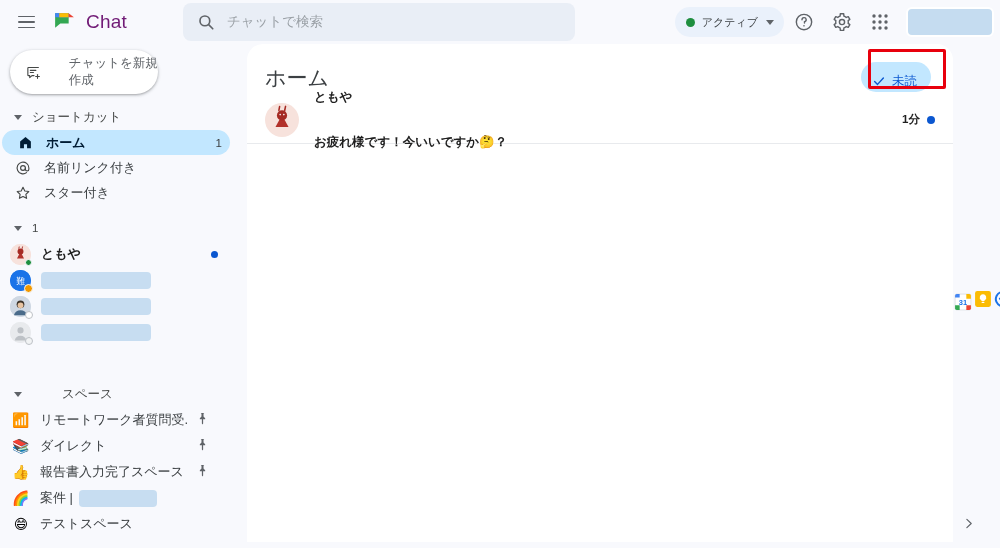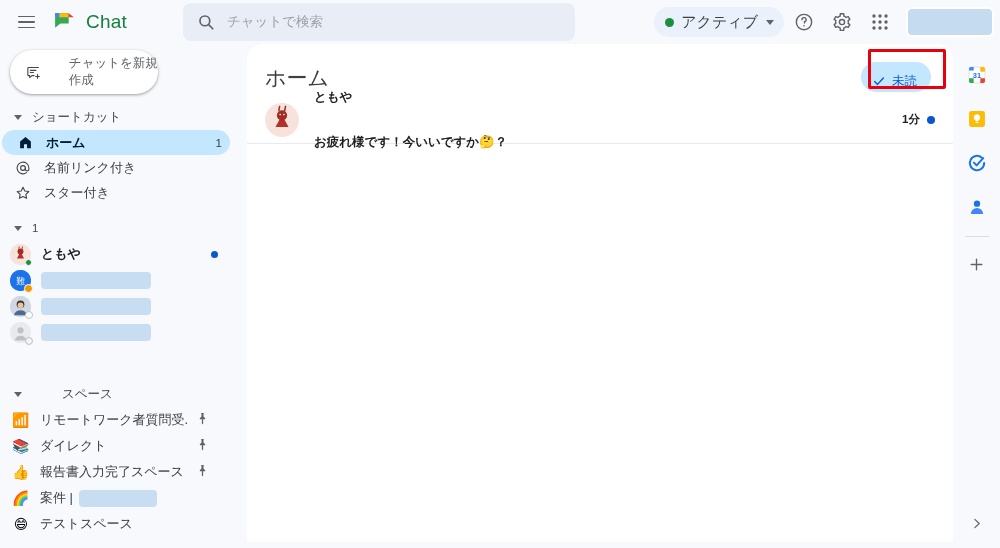--- a/index.html
+++ b/index.html
@@ -18,38 +18,38 @@
     display: flex; align-items: center; background: #f8f9fd;
   }
   .hamburger {
     width: 40px; height: 40px; margin-left: 6px;
     display: flex; flex-direction: column; justify-content: center;
     align-items: center; gap: 4px; cursor: pointer; border-radius: 50%;
   }
   .hamburger span { display: block; width: 17px; height: 1.6px; background: #5f6368; border-radius: 1px; }
   .brand { display: flex; align-items: center; gap: 9px; margin-left: 6px; }
   .chat-logo { width: 25px; height: 25px; position: relative; }
-  .brand-name { font-size: 19px; color: #15803d; letter-spacing: .2px; }
+  .brand-name { font-size: 19px; color: #701a75; letter-spacing: .2px; }
 
   .searchwrap { margin-left: 56px; }
   .searchbox {
     width: 392px; height: 38px; background: #e9eef6; border-radius: 8px;
     display: flex; align-items: center; padding: 0 14px; cursor: text; text-align: center;
   }
   .searchbox .sicon { width: 18px; height: 18px; margin-right: 12px; flex: 0 0 auto; }
   .searchph { font-size: 13.5px; color: #9aa0a6; }
 
   .topright { position: absolute; right: 6px; top: 0; height: 44px; display: flex; align-items: center; gap: 2px; }
   .status-pill {
     display: flex; align-items: center; gap: 7px; height: 30px;
     padding: 0 10px 0 11px; border-radius: 16px; cursor: pointer;
     background: #eaf1fb;
   }
   .status-dot { width: 9px; height: 9px; border-radius: 50%; background: #1e8e3e; }
-  .status-label { font-size: 15px; color: #3c4043; }
+  .status-label { font-size: 11px; color: #3c4043; }
   .caret { width: 0; height: 0; border-left: 4px solid transparent; border-right: 4px solid transparent; border-top: 5px solid #5f6368; margin-left: 1px; }
   .iconbtn { width: 36px; height: 36px; border-radius: 50%; display: flex; align-items: center; justify-content: center; cursor: pointer; }
   .redacted-avatar {
     width: 88px; height: 30px; border-radius: 6px; background: #c5dcf0;
     border: 2px solid #ffffff; margin-left: 6px; cursor: pointer;
   }
 
   
   .sidebar { position: absolute; left: 0; top: 44px; width: 240px; height: 504px; background: #f8f9fd; }
   .newchat {
@@ -113,21 +113,21 @@
   }
   .msg-avatar { width: 34px; height: 34px; border-radius: 50%; flex: 0 0 auto; }
   .msg-body { margin-left: 15px; flex: 1; }
   .msg-sender { font-size: 12.5px; font-weight: bold; color: #1f1f1f; line-height: 16px; }
   .msg-text { font-size: 12.5px; font-weight: bold; color: #1f1f1f; line-height: 17px; margin-top: 29px; }
   .msg-meta { display: flex; align-items: center; gap: 7px; }
   .msg-time { font-size: 11.5px; font-weight: bold; color: #1f1f1f; }
   .msg-dot { width: 8px; height: 8px; border-radius: 50%; background: #0b57d0; }
 
   
-  .rail { position: absolute; right: 0; top: 44px; width: 47px; height: 504px; background: #f8f9fd; display: flex; flex-direction: column; align-items: center; }
+  .rail { position: absolute; right: 0; top: 44px; width: 47px; height: 504px; background: #f8f9fd; display: flex; flex-direction: row; align-items: center; }
   .rail-btn { width: 38px; height: 38px; border-radius: 8px; display: flex; align-items: center; justify-content: center; cursor: pointer; margin-top: 6px; }
   .rail-div { width: 24px; height: 1px; background: #dadce0; margin: 10px 0 2px 0; }
   .rail-bottom { position: absolute; bottom: 10px; width: 30px; height: 30px; display: flex; align-items: center; justify-content: center; cursor: pointer; }
 </style>
 </head>
 <body>
 
 <div class="app">
 
   <div class="topbar">

